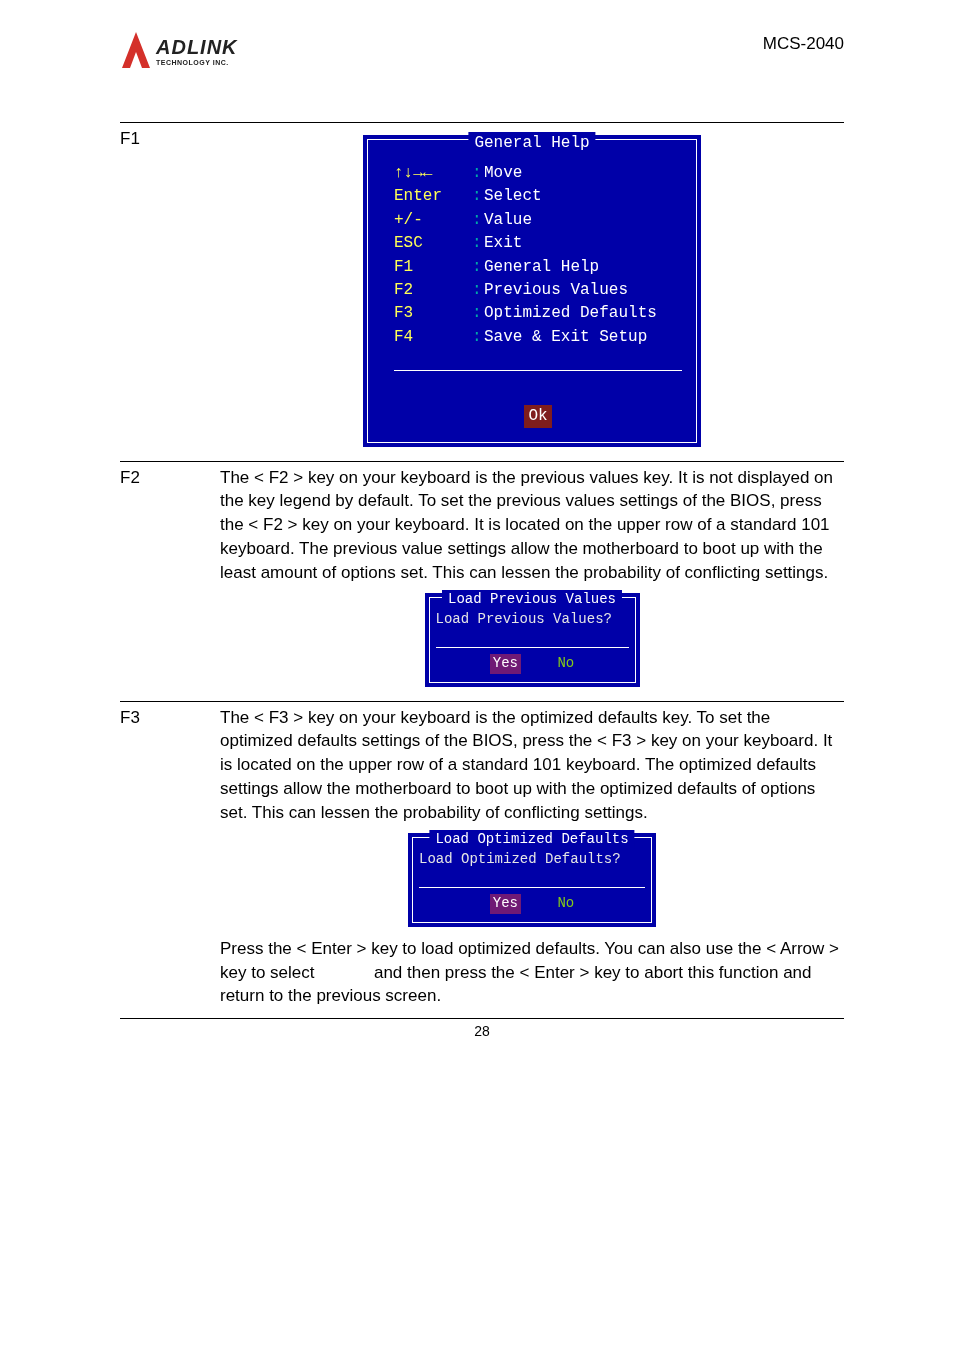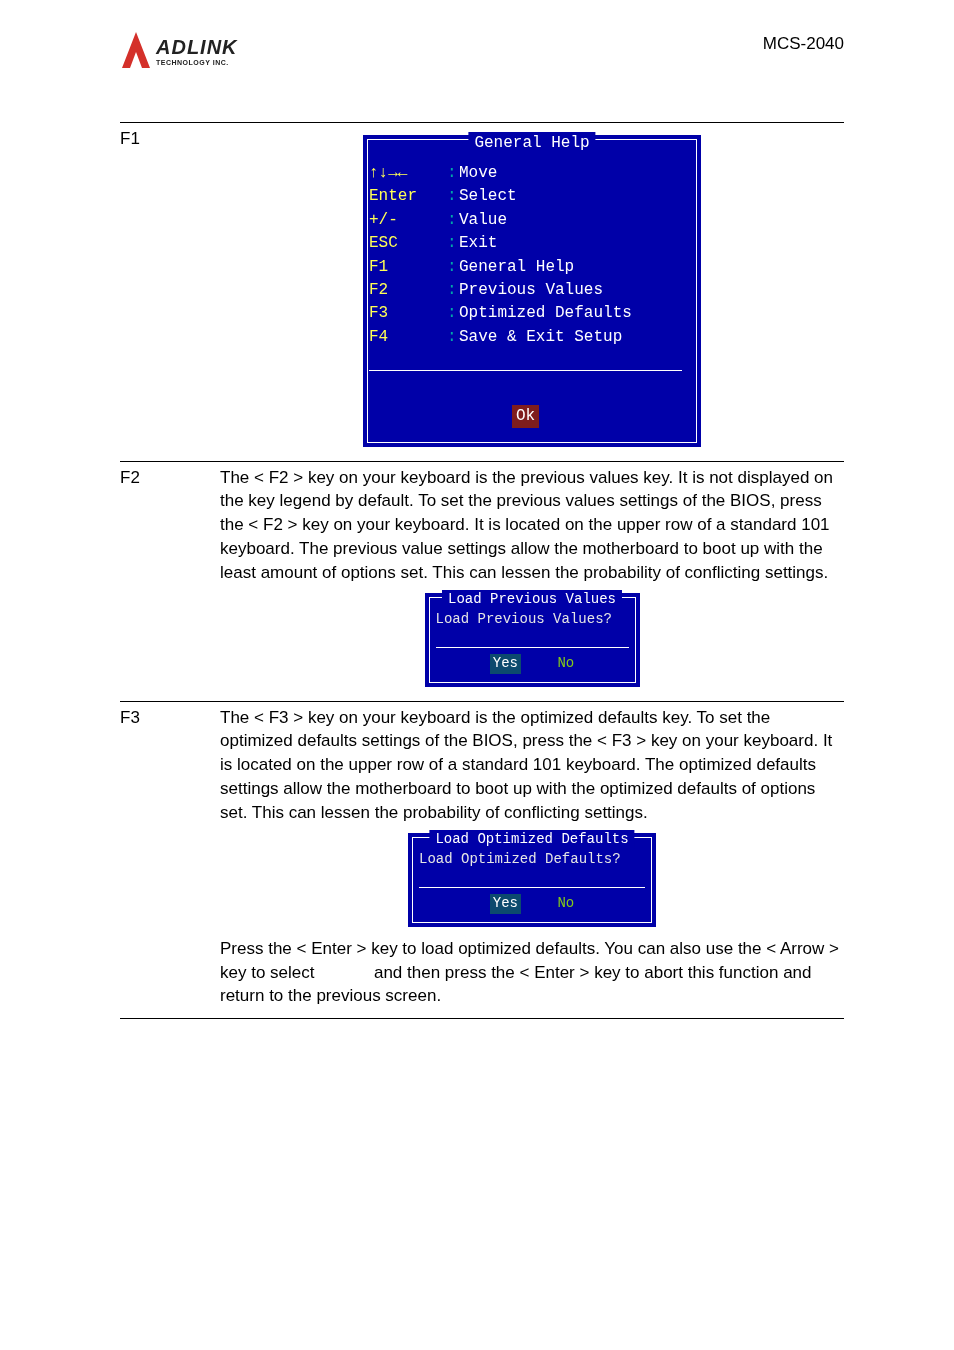--- a/index.html
+++ b/index.html
@@ -60,21 +60,21 @@
     background: #0000a8;
     color: #fff;
     font-family: "Courier New", monospace;
     margin: 8px auto 10px auto;
     position: relative;
     box-sizing: border-box;
     padding: 4px;
   }
   .bios-frame {
     border: 1px solid #fff;
-    padding: 12px 14px 10px 1px;
+    padding: 12px 14px 10px 26px;
     position: relative;
   }
   .bios-title {
     position: absolute;
     top: -8px;
     left: 50%;
     transform: translateX(-50%);
     background: #0000a8;
     padding: 0 6px;
     color: #fff;
@@ -136,21 +136,21 @@
     color: #e5e5e5;
     margin: 6px 0 18px 0;
   }
   .bios-buttons {
     border-top: 1px solid #fff;
     padding-top: 6px;
     padding-bottom: 2px;
     text-align: center;
   }
   .bios-btn-yes {
-    background: #0c4a6e;
+    background: #701a75;
     color: #fff;
     padding: 0 3px;
     display: inline-block;
   }
   .bios-btn-no {
     color: #84cc16;
     display: inline-block;
     margin-left: 28px;
   }
   .no-insert {
@@ -275,14 +275,15 @@
             </div>
           </div>
         </div>
         <p><span>Press the &lt; Enter &gt; key to load optimized defaults. You can also use the &lt; Arrow &gt; key to select </span><span class="no-insert"></span><span> and then press the &lt; Enter &gt; key to abort this function and return to the previous screen.</span></p>
       </div>
     </div>
   </div>
 
   <div class="section-bottom-rule"></div>
 
+  <div class="pagenum">28</div>
 
 </div>
 
 </body></html>

